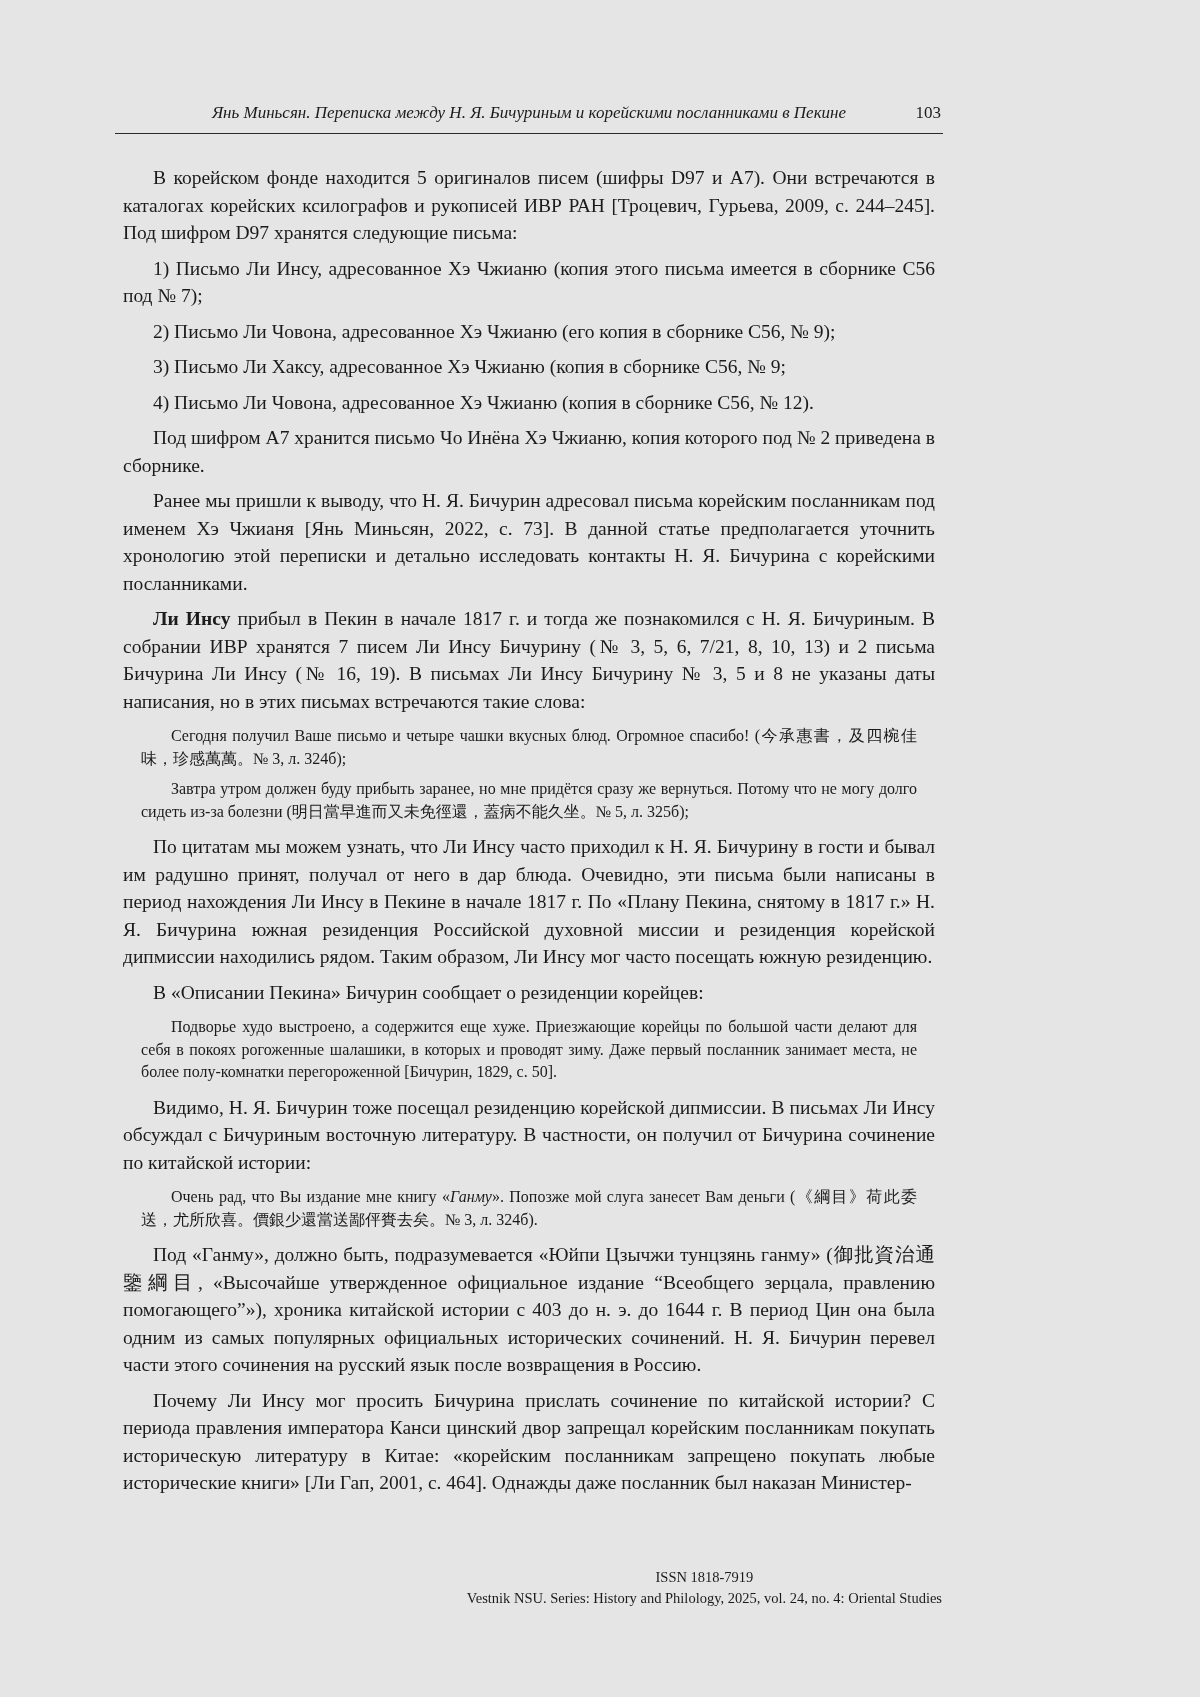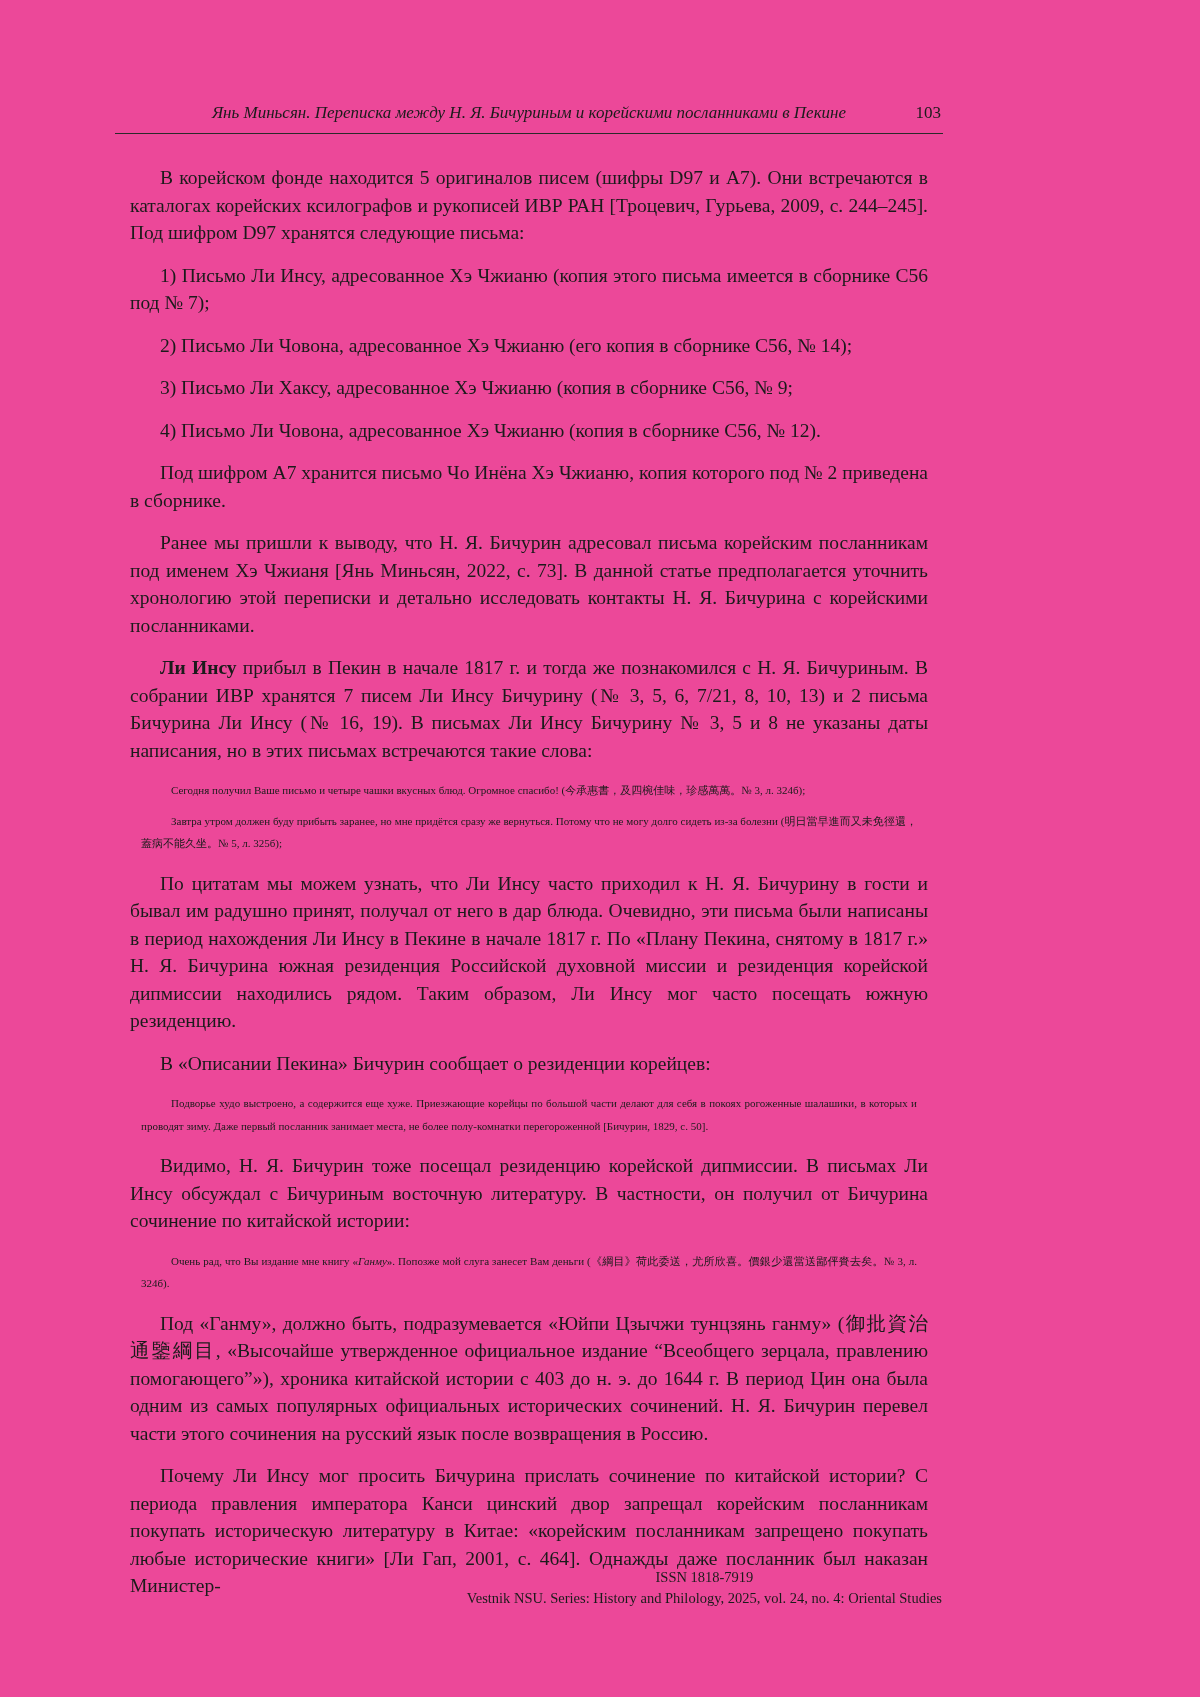--- a/index.html
+++ b/index.html
@@ -4,21 +4,21 @@
 <style>
   html, body {
     margin: 0;
     padding: 0;
     background: #ffffff;
   }
   .page {
     position: relative;
     width: 1200px;
     height: 1697px;
-    background: #ec4899;
+    background: #e5e5e5;
     font-family: "Liberation Serif", "DejaVu Serif", serif;
     color: #1b1b1b;
     overflow: hidden;
   }
   .content {
     position: absolute;
     left: 115px;
     top: 102px;
     width: 828px;
   }
@@ -38,32 +38,32 @@
   .page-number {
     position: absolute;
     right: 2px;
     top: 0;
     font-style: normal;
   }
   .article {
     margin-top: 30px;
   }
   p.body {
-    margin: 15px;
+    margin: 8px;
     font-size: 19.5px;
     line-height: 27.5px;
     text-align: justify;
     text-indent: 30px;
   }
   .quote-group {
     margin: 10px 0;
   }
   p.quote {
     margin: 8px 26px;
-    font-size: 11px;
+    font-size: 16px;
     line-height: 22.5px;
     text-align: justify;
     text-indent: 30px;
   }
   p.quote .q-italic {
     font-style: italic;
   }
   .footer {
     position: absolute;
     right: 258px;
@@ -86,21 +86,21 @@
     <div class="running-head">
       <span class="running-title">Янь Миньсян. Переписка между Н. Я. Бичуриным и корейскими посланниками в Пекине</span>
       <span class="page-number">103</span>
     </div>
 
     <div class="article">
 
       <p class="body">В корейском фонде находится 5 оригиналов писем (шифры D97 и А7). Они встречаются в каталогах корейских ксилографов и рукописей ИВР РАН [Троцевич, Гурьева, 2009, с. 244–245]. Под шифром D97 хранятся следующие письма:</p>
 
       <p class="body">1) Письмо Ли Инсу, адресованное Хэ Чжианю (копия этого письма имеется в сборнике С56 под № 7);</p>
-      <p class="body">2) Письмо Ли Човона, адресованное Хэ Чжианю (его копия в сборнике С56, № 14);</p>
+      <p class="body">2) Письмо Ли Човона, адресованное Хэ Чжианю (его копия в сборнике С56, № 9);</p>
       <p class="body">3) Письмо Ли Хаксу, адресованное Хэ Чжианю (копия в сборнике С56, № 9;</p>
       <p class="body">4) Письмо Ли Човона, адресованное Хэ Чжианю (копия в сборнике С56, № 12).</p>
 
       <p class="body">Под шифром А7 хранится письмо Чо Инёна Хэ Чжианю, копия которого под № 2 приведена в сборнике.</p>
 
       <p class="body">Ранее мы пришли к выводу, что Н. Я. Бичурин адресовал письма корейским посланникам под именем Хэ Чжианя [Янь Миньсян, 2022, с. 73]. В данной статье предполагается уточнить хронологию этой переписки и детально исследовать контакты Н. Я. Бичурина с корейскими посланниками.</p>
 
       <p class="body"><b class="lead">Ли Инсу</b><span> прибыл в Пекин в начале 1817 г. и тогда же познакомился с Н. Я. Бичуриным. В собрании ИВР хранятся 7 писем Ли Инсу Бичурину (№ 3, 5, 6, 7/21, 8, 10, 13) и 2 письма Бичурина Ли Инсу (№ 16, 19). В письмах Ли Инсу Бичурину № 3, 5 и 8 не указаны даты написания, но в этих письмах встречаются такие слова:</span></p>
 
       <div class="quote-group">

